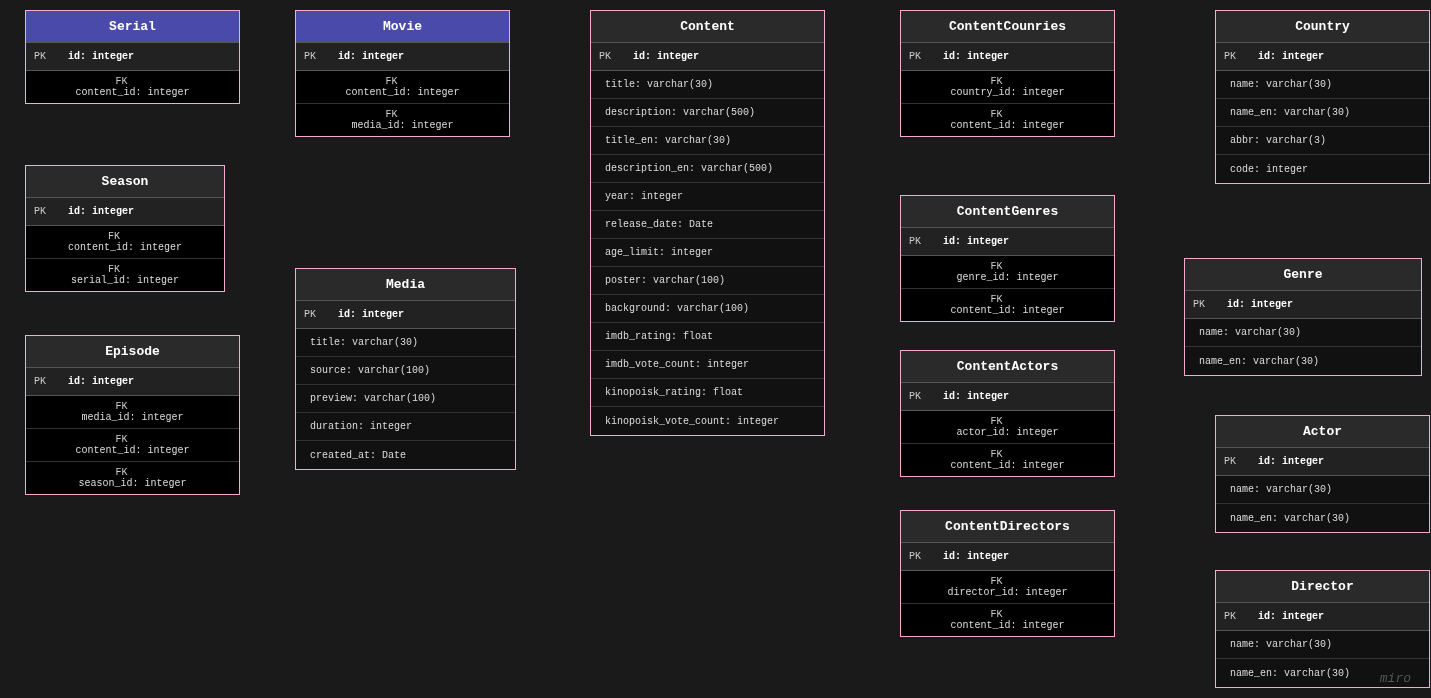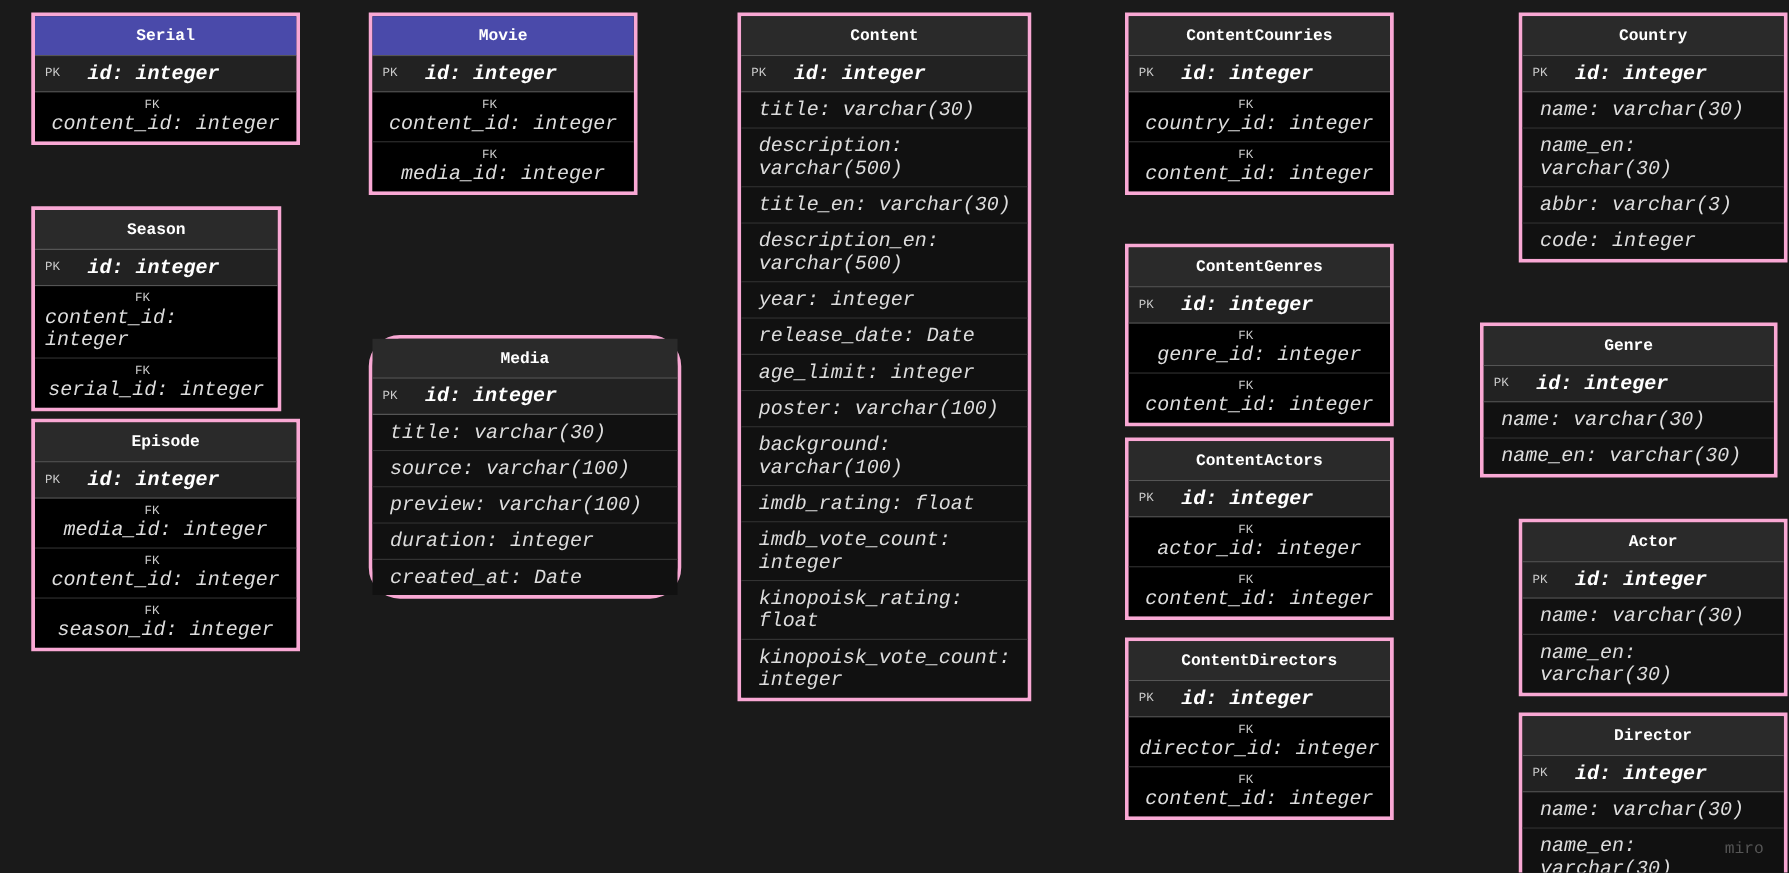--- a/index.html
+++ b/index.html
@@ -16,21 +16,21 @@
 
     .canvas {
       position: absolute;
       top: 0; left: 0;
       width: 1431px;
       min-height: 698px;
     }
 
     .db-table {
       position: absolute;
-      border: 3px solid #f9a8d4;
+      border: 1px solid #f9a8d4;
       background: #1a1a1a;
       min-width: 200px;
     }
 
     .db-table .table-header {
       background: #2a2a2a;
       color: #fff;
       font-weight: bold;
       font-size: 13px;
       text-align: center;
@@ -82,34 +82,34 @@
       min-width: 28px;
       margin-right: 6px;
       flex-shrink: 0;
     }
 
     .badge.pk { color: #ccc; }
     .badge.fk { color: #ccc; }
 
     .field-text {
       color: #ddd;
-      font-size: 16px;
-      font-style: italic;
+      font-size: 10px;
     }
 
     .field-text.bold {
       font-weight: bold;
       color: #fff;
     }
 
     .miro-watermark {
       position: absolute;
       bottom: 12px;
       right: 20px;
       color: #555;
+      font-style: italic;
       font-size: 13px;
     }
   </style>
 </head>
 <body>
 
 <div class="canvas">
 <div class="db-table" style="left: 25px; top: 10px; width: 215px;">
       <div class="table-header blue">Serial</div>
       <div class="row pk-row">
@@ -163,21 +163,21 @@
       </div>
       <div class="row fk-row">
         <span class="badge fk">FK</span>
         <span class="field-text">content_id: integer</span>
       </div>
       <div class="row fk-row">
         <span class="badge fk">FK</span>
         <span class="field-text">media_id: integer</span>
       </div>
     </div>
-    <div class="db-table" style="left: 295px; top: 268px; width: 250px; border-radius: 25px;">
+    <div class="db-table" style="left: 295px; top: 268px; width: 221px;">
       <div class="table-header dark">Media</div>
       <div class="row pk-row">
         <span class="badge pk">PK</span>
         <span class="field-text bold">id: integer</span>
       </div>
       <div class="row plain-row">
         <span class="field-text">title: varchar(30)</span>
       </div>
       <div class="row plain-row">
         <span class="field-text">source: varchar(100)</span>

